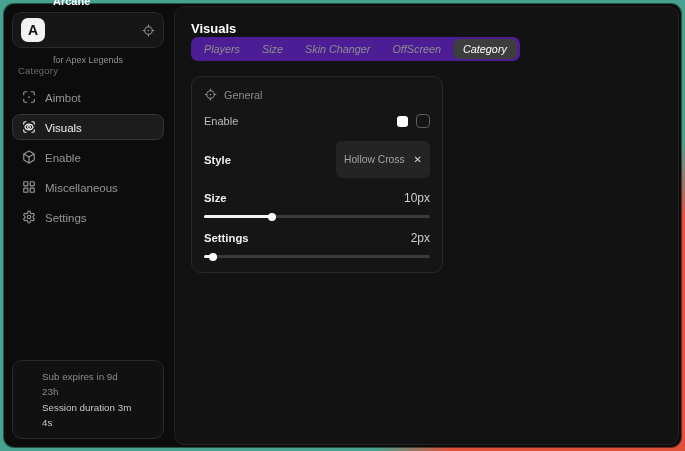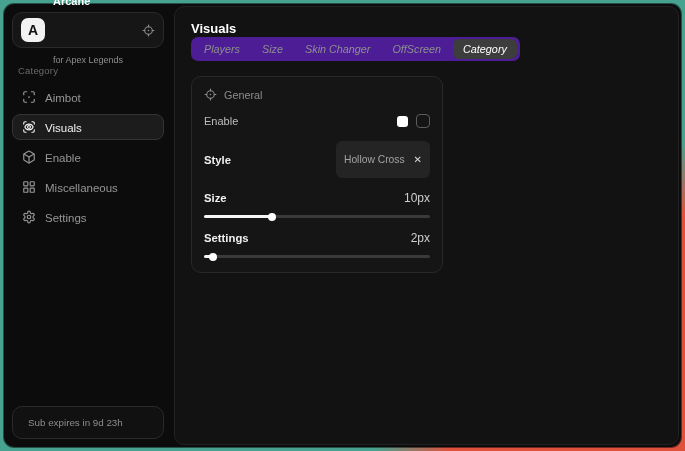--- a/index.html
+++ b/index.html
@@ -35,21 +35,21 @@
   .nav-item {
     display:flex; align-items:flex-end; gap:9px;
     padding:5px 8px; border-radius:8px; border:1px solid transparent;
     color:#969696; font-size:11.5px; cursor:default;
   }
   .nav-item .ico { display:flex; width:15px; justify-content:center; }
   .nav-item.active { background:#1c1c1c; border-color:#343434; color:#f2f2f2; }
   .sub-card {
     position:absolute; left:8px; right:8px; bottom:8px;
     border:1px solid #2a2a2a; border-radius:10px; background:#111111;
-    padding:8px 15px; line-height:1.55;
+    padding:8px 29px; line-height:1.55;
   }
   .sub-line1 { color:#8d8d8d; font-size:9.8px; }
   .sub-line2 { color:#c9c9c9; font-size:9.8px; }
   
   .main-panel {
     position:absolute; left:170px; top:2px; right:2px; bottom:2px;
     background:#121212; border:1px solid #222222; border-radius:10px;
     padding:14px 16px;
   }
   .page-title { color:#ffffff; font-size:13px; font-weight:bold; }
@@ -175,20 +175,21 @@
             <path d="M12.22 2h-.44a2 2 0 0 0-2 2v.18a2 2 0 0 1-1 1.73l-.43.25a2 2 0 0 1-2 0l-.15-.08a2 2 0 0 0-2.73.73l-.22.38a2 2 0 0 0 .73 2.73l.15.1a2 2 0 0 1 1 1.72v.51a2 2 0 0 1-1 1.74l-.15.09a2 2 0 0 0-.73 2.73l.22.38a2 2 0 0 0 2.73.73l.15-.08a2 2 0 0 1 2 0l.43.25a2 2 0 0 1 1 1.73V20a2 2 0 0 0 2 2h.44a2 2 0 0 0 2-2v-.18a2 2 0 0 1 1-1.73l.43-.25a2 2 0 0 1 2 0l.15.08a2 2 0 0 0 2.73-.73l.22-.39a2 2 0 0 0-.73-2.73l-.15-.08a2 2 0 0 1-1-1.74v-.5a2 2 0 0 1 1-1.74l.15-.09a2 2 0 0 0 .73-2.73l-.22-.38a2 2 0 0 0-2.73-.73l-.15.08a2 2 0 0 1-2 0l-.43-.25a2 2 0 0 1-1-1.73V4a2 2 0 0 0-2-2z"></path>
             <circle cx="12" cy="12" r="3"></circle>
           </svg>
         </span>
         <span>Settings</span>
       </div>
     </div>
 
     <div class="sub-card">
       <div class="sub-line1">Sub expires in 9d 23h</div>
+      <div class="sub-line2">Session duration 3m 4s</div>
     </div>
   </div>
 
   <div class="main-panel">
 
     <div class="page-title">Visuals</div>
 
     <div class="tab-bar">
       <div class="tab">Players</div>
       <div class="tab">Size</div>

